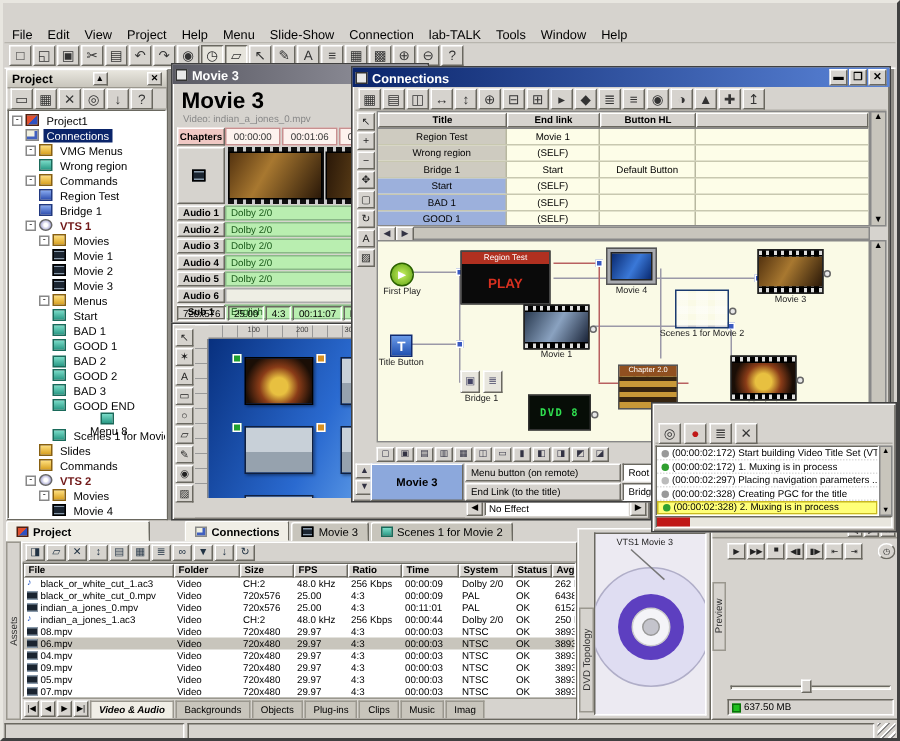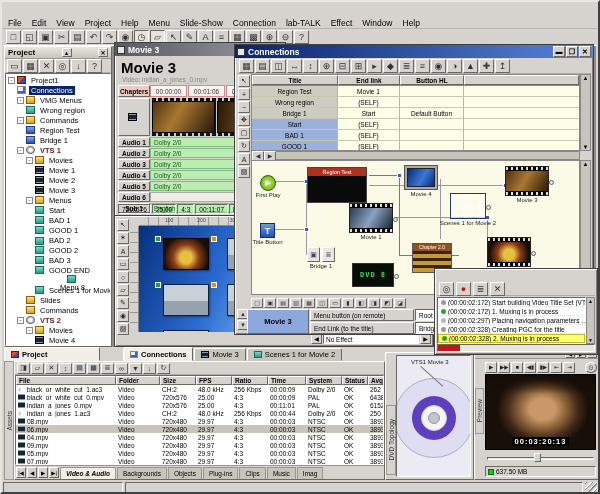--- a/index.html
+++ b/index.html
@@ -201,21 +201,21 @@
   <div id="menubar">
       <span class="mitem">File</span>
       <span class="mitem">Edit</span>
       <span class="mitem">View</span>
       <span class="mitem">Project</span>
       <span class="mitem">Help</span>
       <span class="mitem">Menu</span>
       <span class="mitem">Slide-Show</span>
       <span class="mitem">Connection</span>
       <span class="mitem">lab-TALK</span>
-      <span class="mitem">Effect</span>
+      <span class="mitem">Tools</span>
       <span class="mitem">Window</span>
       <span class="mitem">Help</span>
     </div>
 
   <div id="maintoolbar">
       <div class="tbtn raised">□</div>
       <div class="tbtn raised">◱</div>
       <div class="tbtn raised">▣</div>
       <div class="tbtn raised">✂</div>
       <div class="tbtn raised">▤</div>
@@ -588,20 +588,21 @@
             <div class="n-start">▶</div>
             <div class="nlabel">First Play</div>
           </div>
           <div class="cnode" style="left: 8px; top: 62px;">
             <div class="n-titlebtn">T</div>
             <div class="nlabel">Title Button</div>
           </div>
           <div class="cnode" style="left: 55px; top: 6px;">
             <div class="n-cmdplay">
               <div class="head">Region Test</div>
+              <div class="body">PLAY</div>
             </div>
           </div>
           <div class="cnode" style="left: 97px; top: 42px;">
             <div class="n-movie">
               <div class="frm blue"></div>
               <div class="port"></div>
             </div>
             <div class="nlabel">Movie 1</div>
           </div>
           <div class="cnode" style="left: 55px; top: 86px;">
@@ -1121,24 +1122,20 @@
     <div id="transport">
         <span class="trbtn">▶</span>
         <span class="trbtn">▶▶</span>
         <span class="trbtn">■</span>
         <span class="trbtn">◀▮</span>
         <span class="trbtn">▮▶</span>
         <span class="trbtn">⇤</span>
         <span class="trbtn">⇥</span>
         <span class="trbtn round">◷</span>
       </div>
-    <div id="pvideo">
-      <div id="pvhair"></div>
-      <div id="timecode">00:03:20:13</div>
-    </div>
     <div id="pslider">
       <div id="strack"></div>
       <div id="sthumb"></div>
     </div>
     <div id="pstatus">
       <span id="psq"></span>
       <span>637.50 MB</span>
     </div>
   </div>
 

